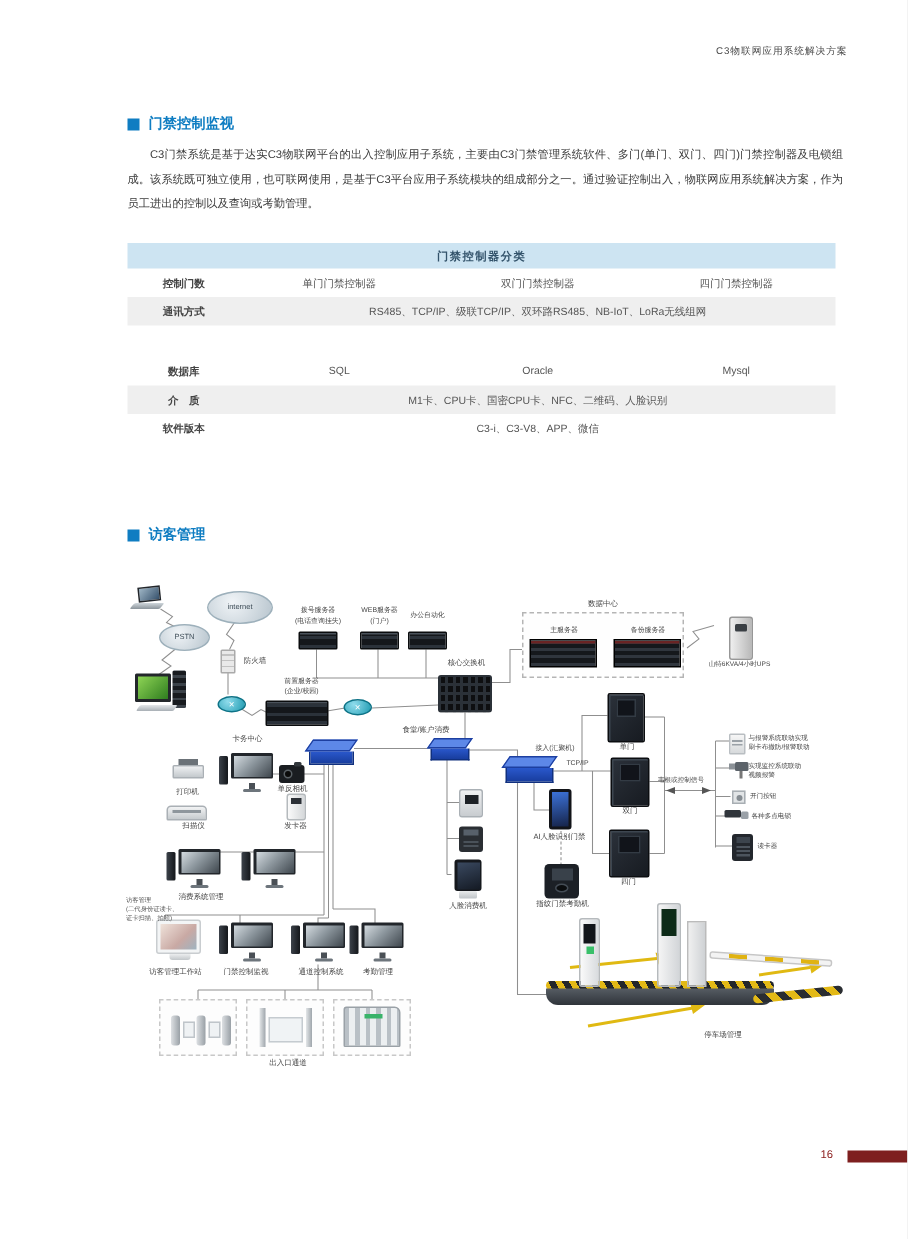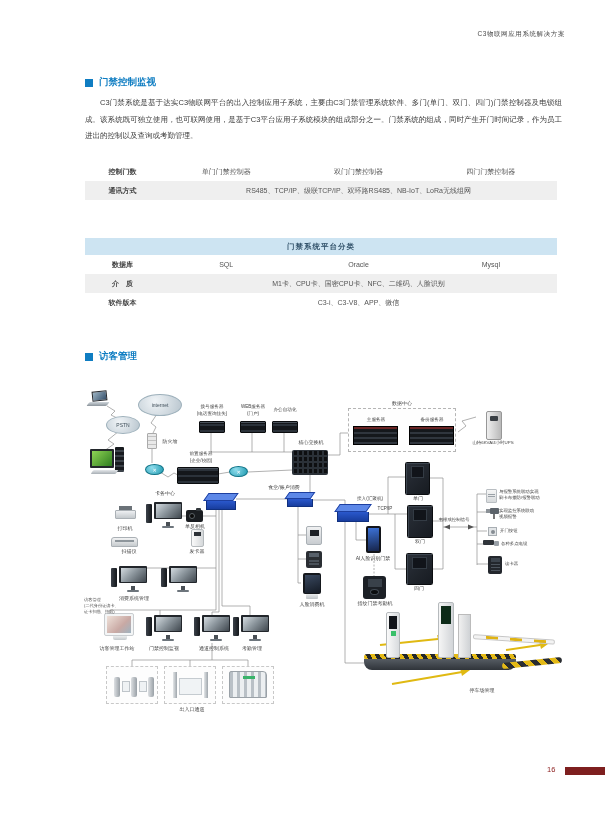--- a/index.html
+++ b/index.html
@@ -48,30 +48,33 @@
 <body>
 
 <div class="page">
 
   <div class="hdr">C3物联网应用系统解决方案</div>
 
   <div class="sec" style="left:85px;top:76px">
     <span class="sq"></span>
     <span>门禁控制监视</span>
   </div>
-  <div class="para">C3门禁系统是基于达实C3物联网平台的出入控制应用子系统，主要由C3门禁管理系统软件、多门(单门、双门、四门)门禁控制器及电锁组成。该系统既可独立使用，也可联网使用，是基于C3平台应用子系统模块的组成部分之一。门禁系统的组成，同时产生开门时间记录，作为员工进出的控制以及查询或考勤管理。</div>
+  <div class="para">C3门禁系统是基于达实C3物联网平台的出入控制应用子系统，主要由C3门禁管理系统软件、多门(单门、双门、四门)门禁控制器及电锁组成。该系统既可独立使用，也可联网使用，是基于C3平台应用子系统模块的组成部分之一。通过验证控制出入，物联网应用系统解决方案，作为员工进出的控制以及查询或考勤管理。</div>
 
   <table class="tbl" style="top:162px">
     <colgroup>
         <col style="width:75px">
         <col>
         <col>
         <col>
       </colgroup>
     <tbody>
+        <tr class="tt">
+          <td colspan="4">门禁控制器分类</td>
+        </tr>
     <tr>
       <td class="lab">控制门数</td>
       <td>单门门禁控制器</td>
       <td>双门门禁控制器</td>
       <td>四门门禁控制器</td>
     </tr>
     <tr class="alt">
       <td class="lab">通讯方式</td>
       <td colspan="3">RS485、TCP/IP、级联TCP/IP、双环路RS485、NB-IoT、LoRa无线组网</td>
     </tr>
@@ -79,23 +82,20 @@
     </table>
 
   <table class="tbl" style="top:238px">
     <colgroup>
         <col style="width:75px">
         <col>
         <col>
         <col>
       </colgroup>
     <tbody>
-        <tr class="tt">
-          <td colspan="4">门禁系统平台分类</td>
-        </tr>
     <tr>
       <td class="lab">数据库</td>
       <td>SQL</td>
       <td>Oracle</td>
       <td>Mysql</td>
     </tr>
     <tr class="alt">
       <td class="lab">介　质</td>
       <td colspan="3">M1卡、CPU卡、国密CPU卡、NFC、二维码、人脸识别</td>
     </tr>

